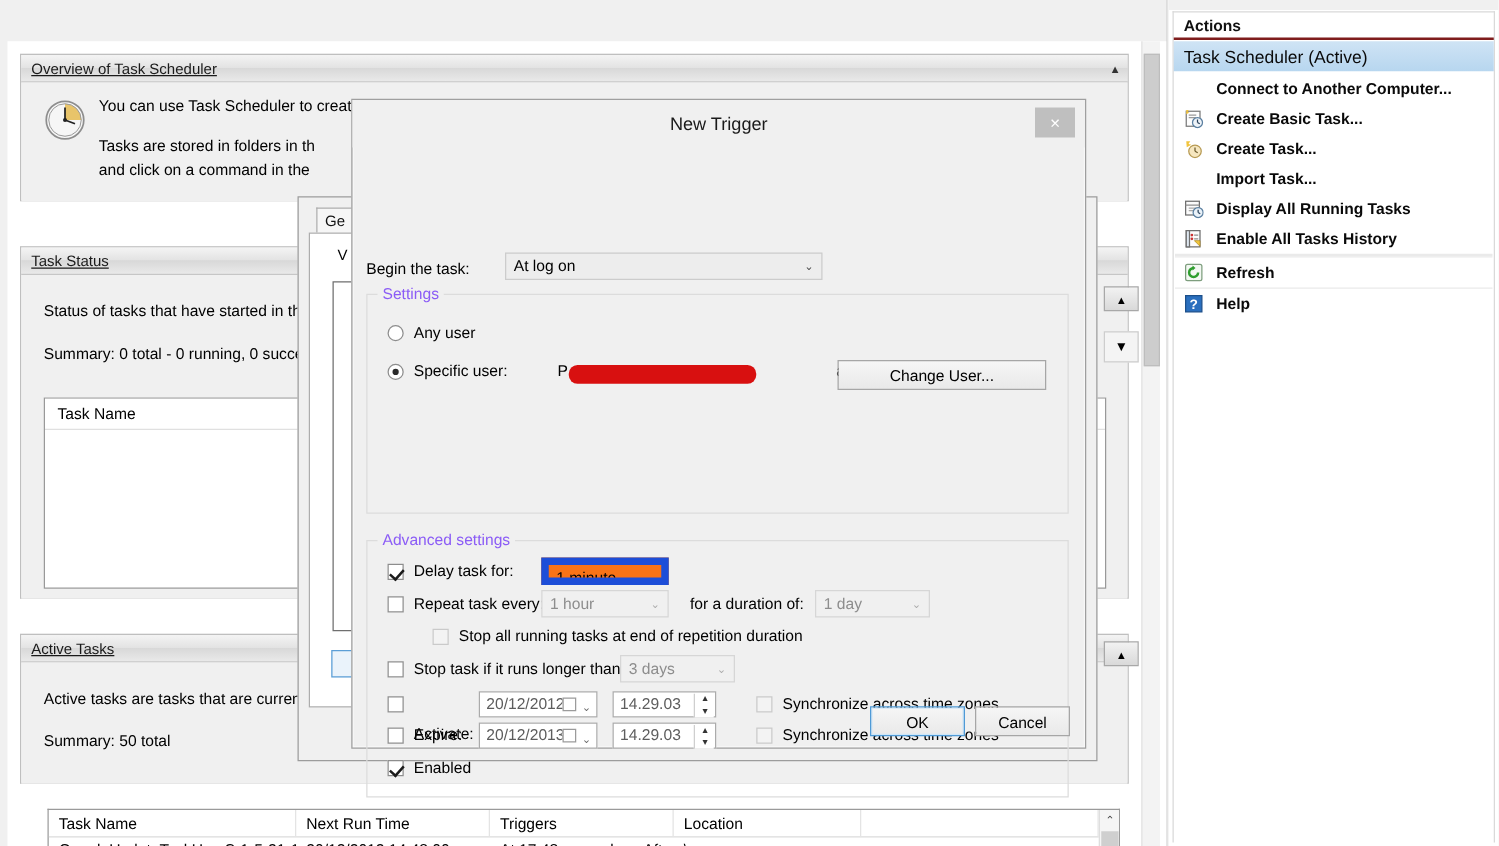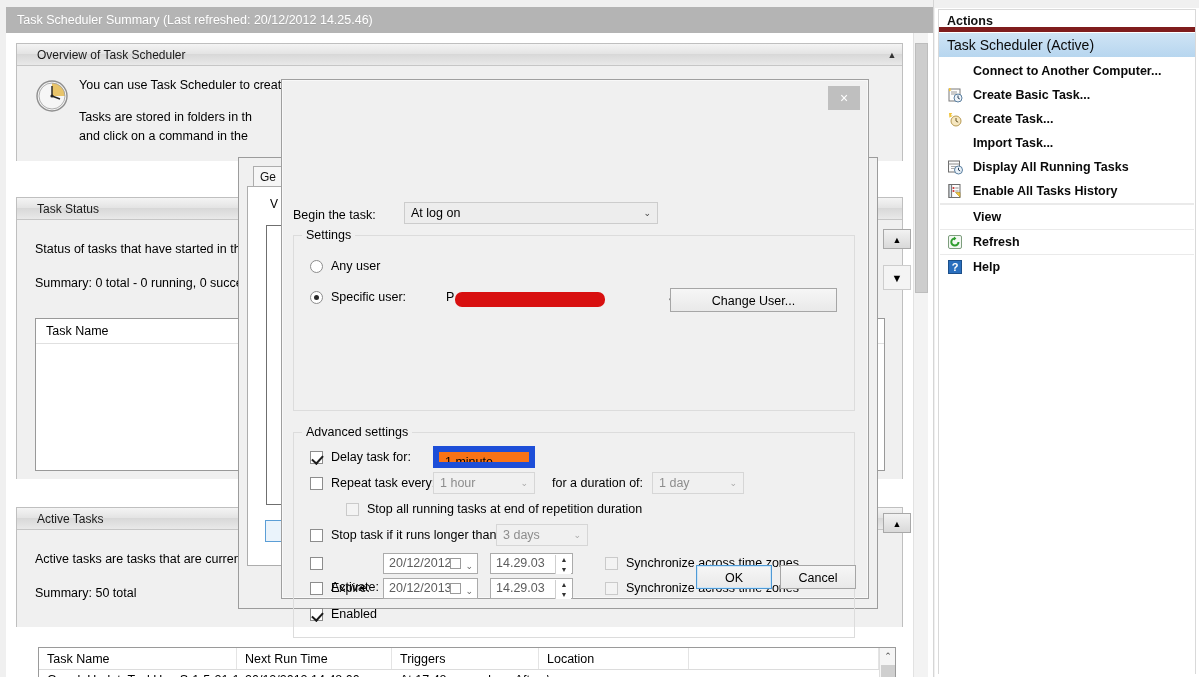--- a/index.html
+++ b/index.html
@@ -55,24 +55,25 @@
     background:#f0f0f0;
     border:1px solid #bfbfbf;
   }
   .sect-header {
     position:relative;
     height: 22px;
     background: linear-gradient(to bottom,#f4f4f4 0%,#e3e3e3 48%,#d8d8d8 50%,#e9e9e9 100%);
     border-bottom:1px solid #c6c6c6;
     font-size: 12px;
     line-height: 22px;
-    padding-left: 20px;
+    padding-left: 8px;
     color:#1a1a1a;
     white-space:nowrap;
     overflow:hidden;
+    text-decoration:underline;
   }
   .sect-collapse {
     position:absolute; right:4px; top:5px; width:12px; height:12px;
     font-size:9px; line-height:12px; text-align:center; color:#333;
   }
   .sect-body { position:relative; background:#f0f0f0; }
 
   
   #overview { left: 10px; top: 10px; width: 887px; height: 118px; }
   .ov-clock {
@@ -170,21 +171,21 @@
     position:absolute; right:6px; top:0; font-size:9px; color:#444; line-height:inherit;
   }
   .combo.disabled .arw { color:#a9a9a9; }
 
   
   .group {
     position:absolute; border:1px solid #dcdcdc;
   }
   .group > .glabel {
     position:absolute; left:8px; top:-8px; background:#f0f0f0; padding:0 4px;
-    font-size:12.5px; color:#000000;
+    font-size:12.5px; color:#8b5cf6;
   }
 
   
   .radio { position:absolute; width:13px; height:13px; border-radius:50%;
            border:1px solid #8d8d8d; background:#fff; }
   .radio.on::after{
     content:''; position:absolute; left:3px; top:3px; width:5px; height:5px;
     border-radius:50%; background:#2b2b2b;
   }
   
@@ -226,21 +227,21 @@
   
   .actions {
     position:absolute; left:935px; top:0; width:264px; height:677px;
     background:#ffffff;
   }
   .actions-top-strip{ position:absolute; left:0; top:0; width:264px; height:8px; background:#f0f0f0;}
   .actions-frame { position:absolute; left:3px; top:9px; width:258px; height:665px; border:1px solid #d9d9d9; border-bottom:none; background:#fff;}
   .actions-title {
     position:absolute; left:0; top:0; width:100%; height:22px;
     font-weight:bold; font-size:12.5px; line-height:22px; padding-left:8px;
-    border-bottom:5px solid #7f1d1d; color:#111;
+    border-bottom:2px solid #7f1d1d; color:#111;
   }
   .act-sel {
     position:absolute; left:0; top:23px; width:100%; height:24px;
     background: linear-gradient(to bottom,#cfe4f5,#b7d6ef);
     font-size:14px; line-height:24px; padding-left:8px; color:#0a0a0a;
   }
   .act-item {
     position:relative; height:24px; font-size:12.5px; line-height:24px;
     padding-left:34px; color:#0a0a0a; white-space:nowrap; overflow:hidden;
   }
@@ -248,23 +249,20 @@
   .act-sep { height:1px; background:#eaeaea; margin:0 1px;}
   .act-list { position:absolute; left:0; top:49px; width:100%;font-weight:bold; }
 </style>
 </head>
 <body>
 
 <div id="root">
 
   <div class="mmc-window">
 
-    <div class="mmc-titlebar">
-      <span>Task Scheduler Summary (Last refreshed: 20/12/2012 14.25.46)</span>
-    </div>
 
     <div class="mmc-body">
 
       <div class="sect" id="overview">
         <div class="sect-header">
           <span>Overview of Task Scheduler</span>
           <span class="sect-collapse">▲</span>
         </div>
         <div class="sect-body" style="height:95px;">
           <div class="ov-clock">
@@ -353,20 +351,21 @@
     <div class="behind-tab">Ge</div>
     <div class="behind-panel">
       <div class="behind-lbl">V</div>
       <div class="behind-inner"></div>
       <div class="behind-btn"></div>
     </div>
   </div>
 
   <div class="dialog">
 
+    <div class="dlg-title">New Trigger</div>
     <div class="dlg-close">×</div>
 
     <label class="fld row" style="left:11px; top:128px;">Begin the task:</label>
     <div class="combo flat" style="left:122px; top:122px; width:254px; height:22px; line-height:20px;">
       <span>At log on</span>
       <span class="arw">⌄</span>
     </div>
 
     <div class="group" style="left:11px; top:155px; width:562px; height:176px;">
       <span class="glabel">Settings</span>
@@ -531,23 +530,20 @@
             </svg>
           </span>
           <span>Enable All Tasks History</span>
         </div>
 
         <div class="act-sep"></div>
 
 
         <div class="act-sep"></div>
 
-        <div class="act-item">
-          <span>View</span>
-        </div>
 
         <div class="act-sep"></div>
 
         <div class="act-item">
           <span class="ico">
             <svg width="16" height="16" viewBox="0 0 16 16">
               <rect x="1.5" y="1.5" width="13" height="13" rx="1.5" fill="#f3f8f3" stroke="#7e9e7e"></rect>
               <path d="M11.5 8 A3.6 3.6 0 1 1 8 4.4" fill="none" stroke="#2f9e2f" stroke-width="2"></path>
               <path d="M7 2.4 l2.4 2 l-2.4 2 z" fill="#2f9e2f"></path>
             </svg>

